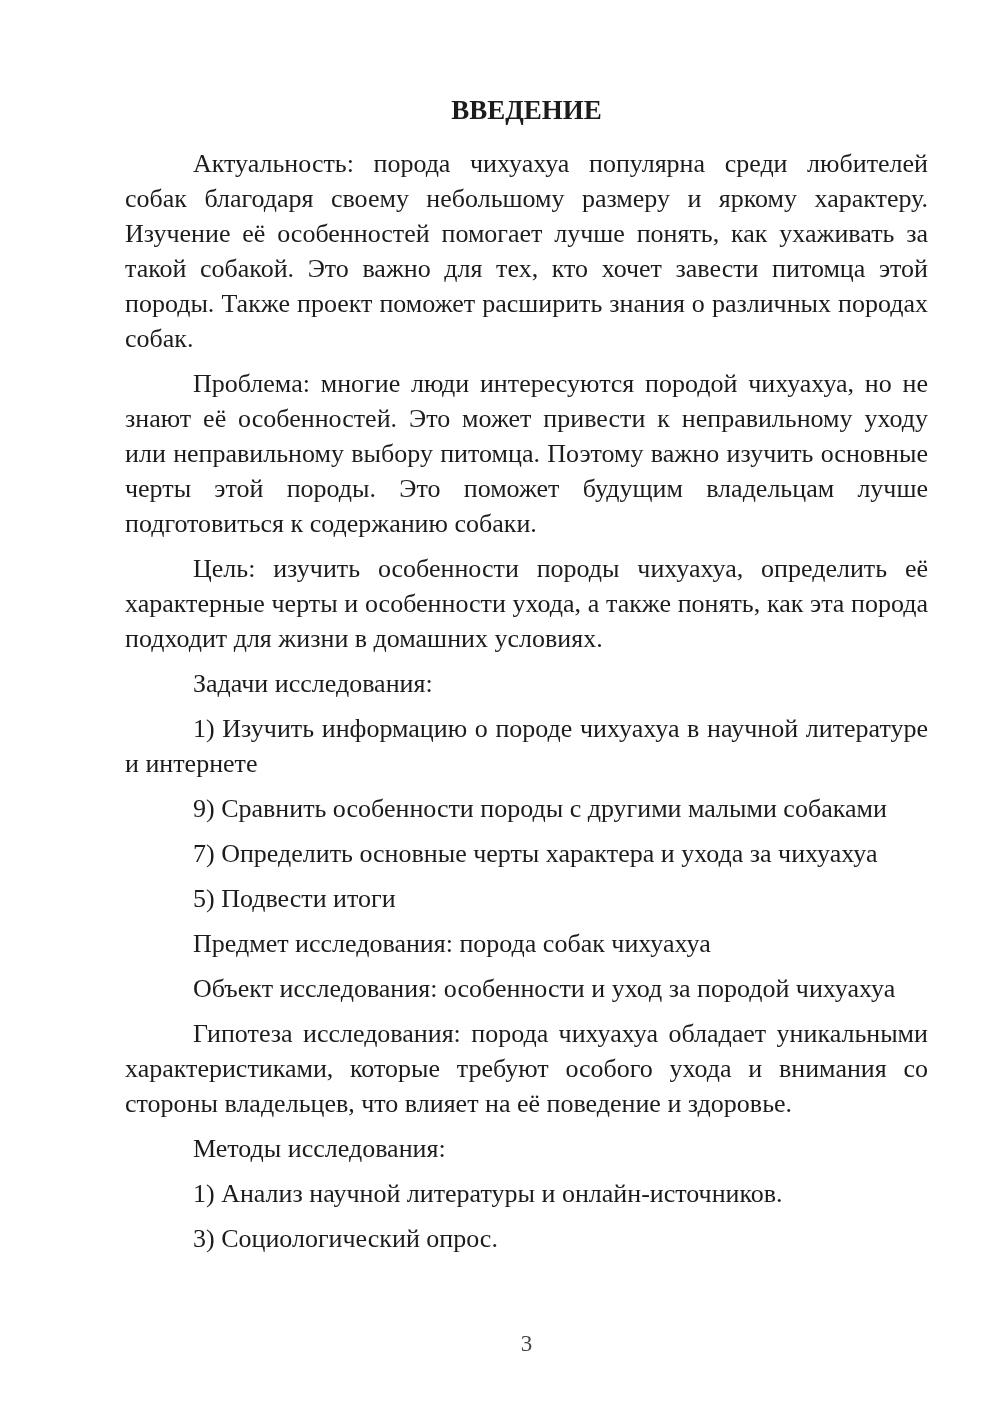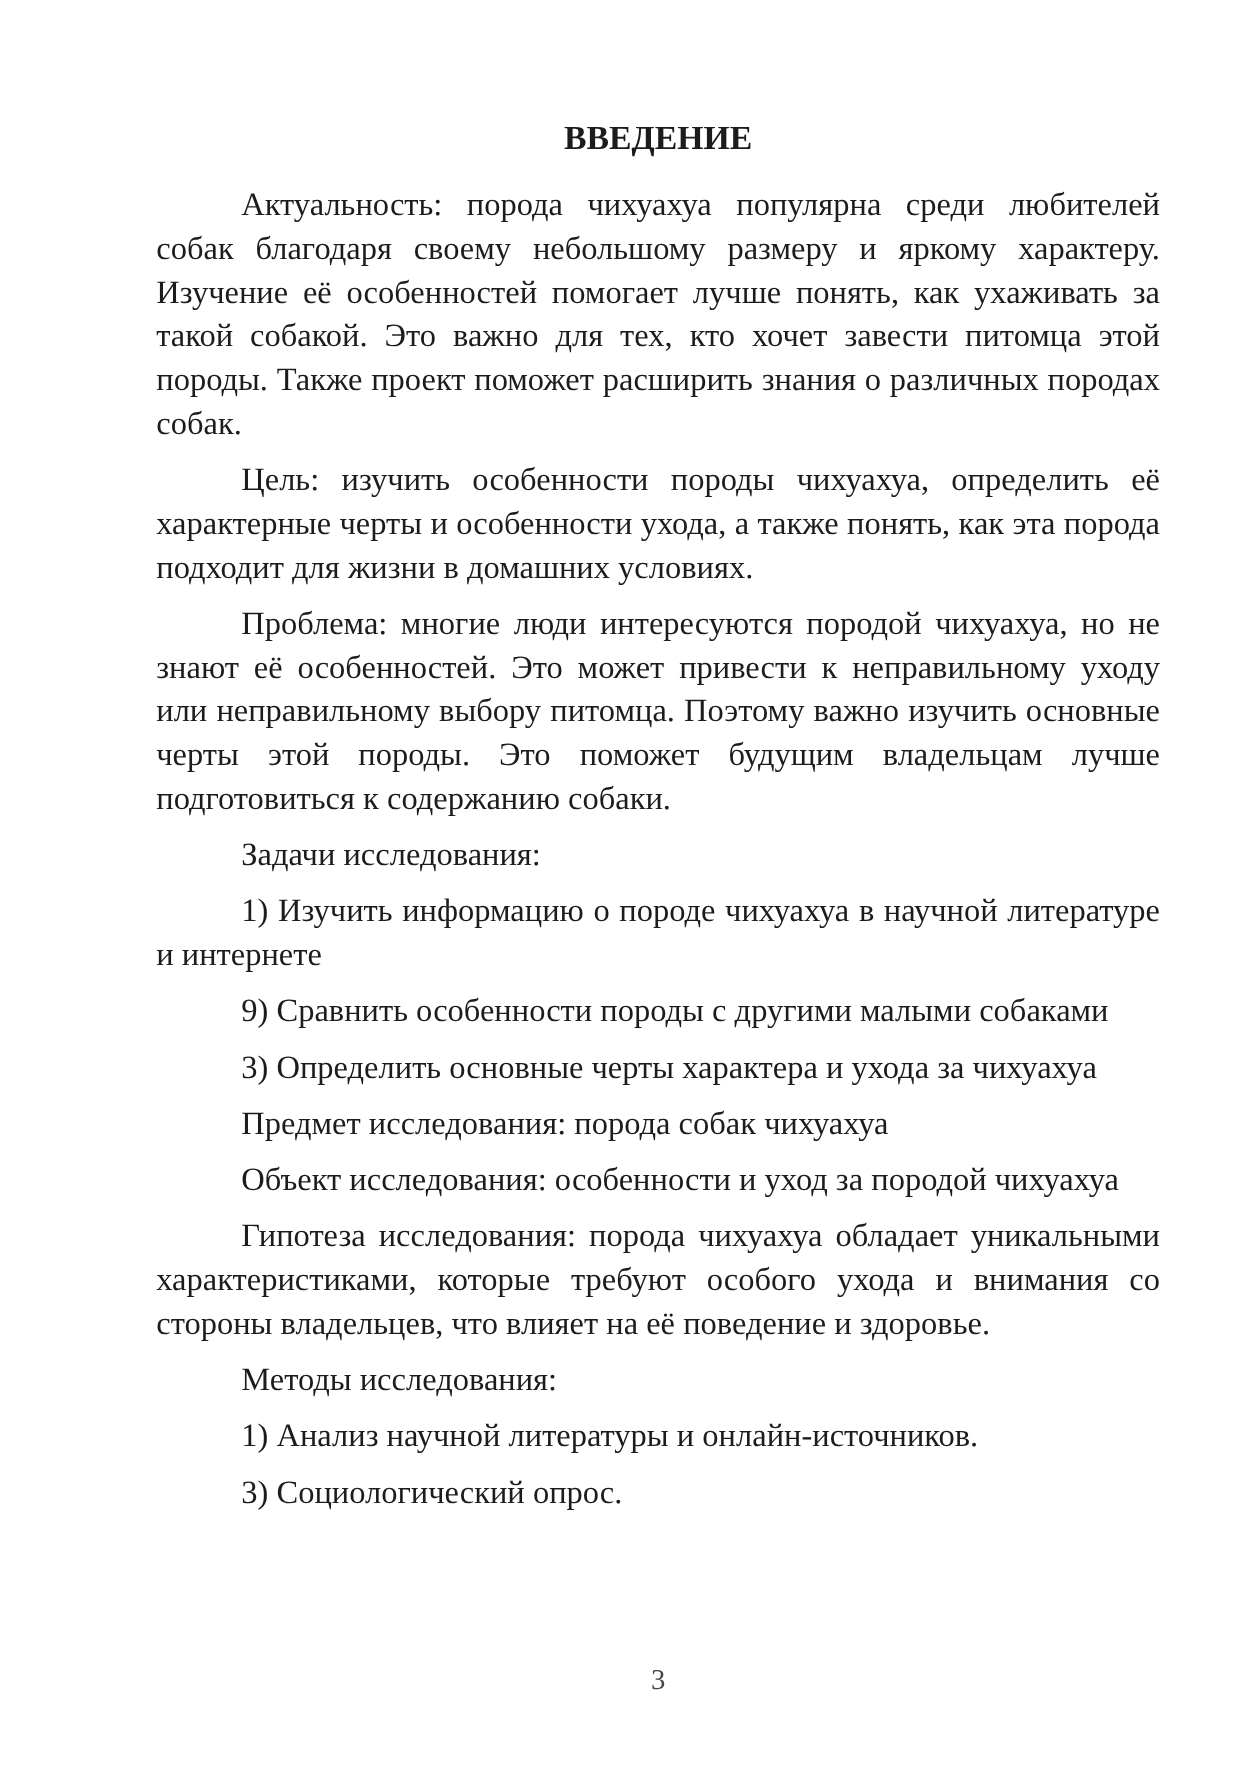--- a/index.html
+++ b/index.html
@@ -50,33 +50,34 @@
 </head>
 <body>
 
 <div class="page">
   <div class="content">
 
     <h1 class="doc-title">ВВЕДЕНИЕ</h1>
 
     <p class="para">Актуальность: порода чихуахуа популярна среди любителей собак благодаря своему небольшому размеру и яркому характеру. Изучение её особенностей помогает лучше понять, как ухаживать за такой собакой. Это важно для тех, кто хочет завести питомца этой породы. Также проект поможет расширить знания о различных породах собак.</p>
 
+    <p class="para">Проблема: многие люди интересуются породой чихуахуа, но не знают её особенностей. Это может привести к неправильному уходу или неправильному выбору питомца. Поэтому важно изучить основные черты этой породы. Это поможет будущим владельцам лучше подготовиться к содержанию собаки.</p>
+
     <p class="para">Цель: изучить особенности породы чихуахуа, определить её характерные черты и особенности ухода, а также понять, как эта порода подходит для жизни в домашних условиях.</p>
-
-    <p class="para">Проблема: многие люди интересуются породой чихуахуа, но не знают её особенностей. Это может привести к неправильному уходу или неправильному выбору питомца. Поэтому важно изучить основные черты этой породы. Это поможет будущим владельцам лучше подготовиться к содержанию собаки.</p>
 
     <p class="para">Задачи исследования:</p>
 
     <p class="para">1) Изучить информацию о породе чихуахуа в научной литературе и интернете</p>
 
     <p class="para">9) Сравнить особенности породы с другими малыми собаками</p>
 
-    <p class="para">3) Определить основные черты характера и ухода за чихуахуа</p>
+    <p class="para">7) Определить основные черты характера и ухода за чихуахуа</p>
 
 
+    <p class="para">5) Подвести итоги</p>
 
     <p class="para">Предмет исследования: порода собак чихуахуа</p>
 
     <p class="para">Объект исследования: особенности и уход за породой чихуахуа</p>
 
     <p class="para">Гипотеза исследования: порода чихуахуа обладает уникальными характеристиками, которые требуют особого ухода и внимания со стороны владельцев, что влияет на её поведение и здоровье.</p>
 
     <p class="para">Методы исследования:</p>
 
     <p class="para">1) Анализ научной литературы и онлайн-источников.</p>

